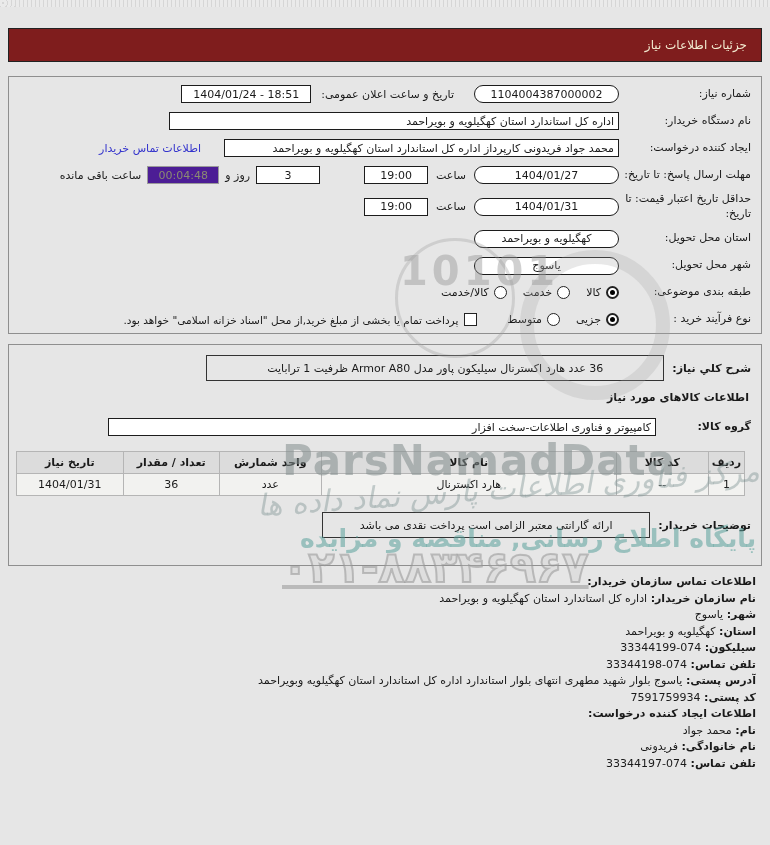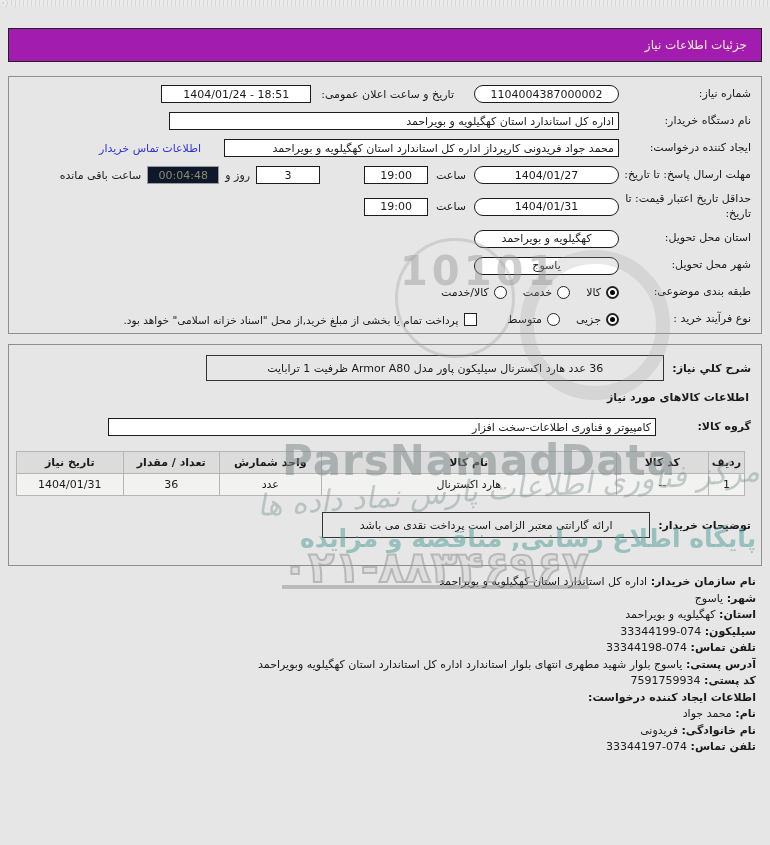--- a/index.html
+++ b/index.html
@@ -13,44 +13,44 @@
     direction: rtl;
     overflow: hidden;
   }
   .top-texture {
     position:absolute; top:0; left:0; width:770px; height:7px;
     background: repeating-radial-gradient(circle at 3px 3px, #cfcfcf 0 1px, #ececec 1px 4px);
     opacity:.7;
   }
   .titlebar {
     position:absolute; top:28px; right:8px; width:754px; height:34px;
-    background:#a21caf; border:1px solid #222;
+    background:#7f1d1d; border:1px solid #222;
     color:#f2ebd0; display:flex; align-items:center;
     padding-right:14px; font-size:12px; z-index:2;
   }
   .panel {
     position:absolute; right:8px; width:754px;
     border:1px solid #8f8f8f; background:#e6e6e6; z-index:1;
   }
   #panel1 { top:76px; height:258px; }
   #panel2 { top:344px; height:222px; }
   .row { display:flex; align-items:center; margin:7px 10px 0 10px; min-height:20px; }
   .lbl { width:132px; flex:0 0 132px; line-height:1.35; }
   .lbl.b, .b { font-weight:bold; }
   .box {
     background:#fff; border:1px solid #1c1c1c; height:18px;
     display:flex; align-items:center; justify-content:center;
     padding:0 4px; overflow:hidden; white-space:nowrap;
   }
   .box.rt { justify-content:flex-start; } 
   .num { direction:ltr; unicode-bidi:embed; }
-  .w145{width:145px;border-radius:9px;} .w150{width:150px;} .w450{width:450px;}
+  .w145{width:145px;border-radius:9px;} .w150{width:130px;} .w450{width:450px;}
   .w395{width:395px;} .w64{width:64px;} .w72{width:72px;}
   .link { color:#3333cc; margin-right:23px; cursor:pointer; }
-  .countdown { background:#0f172a; border:1px solid #9a9a9a; color:#8b8b72; }
+  .countdown { background:#4c1d95; border:1px solid #9a9a9a; color:#8b8b72; }
   .radio {
     width:13px; height:13px; border:1px solid #222; border-radius:50%;
     background:#fff; display:inline-block; position:relative; flex:0 0 13px;
   }
   .radio.sel { border-width:2px; }
   .radio.sel::after {
     content:""; position:absolute; inset:2px; border-radius:50%; background:#000;
   }
   .chk {
     width:13px; height:13px; border:1px solid #222; background:#fff;
@@ -208,20 +208,21 @@
   </table>
 
   <div class="row" style="margin-top:16px">
     <span class="b" style="margin-left:8px">توضیحات خریدار:</span>
     <span class="descbox" style="width:328px">ارائه گارانتی معتبر الزامی است پرداخت نقدی می باشد</span>
   </div>
 
 </div>
 
 <div class="footer">
+  <div class="fline b">اطلاعات تماس سازمان خریدار:</div>
   <div class="fline">
     <span class="b">نام سازمان خریدار:</span>
     <span>اداره کل استاندارد استان کهگیلویه و بویراحمد</span>
   </div>
   <div class="fline">
     <span class="b">شهر:</span>
     <span>یاسوج</span>
   </div>
   <div class="fline">
     <span class="b">استان:</span>

